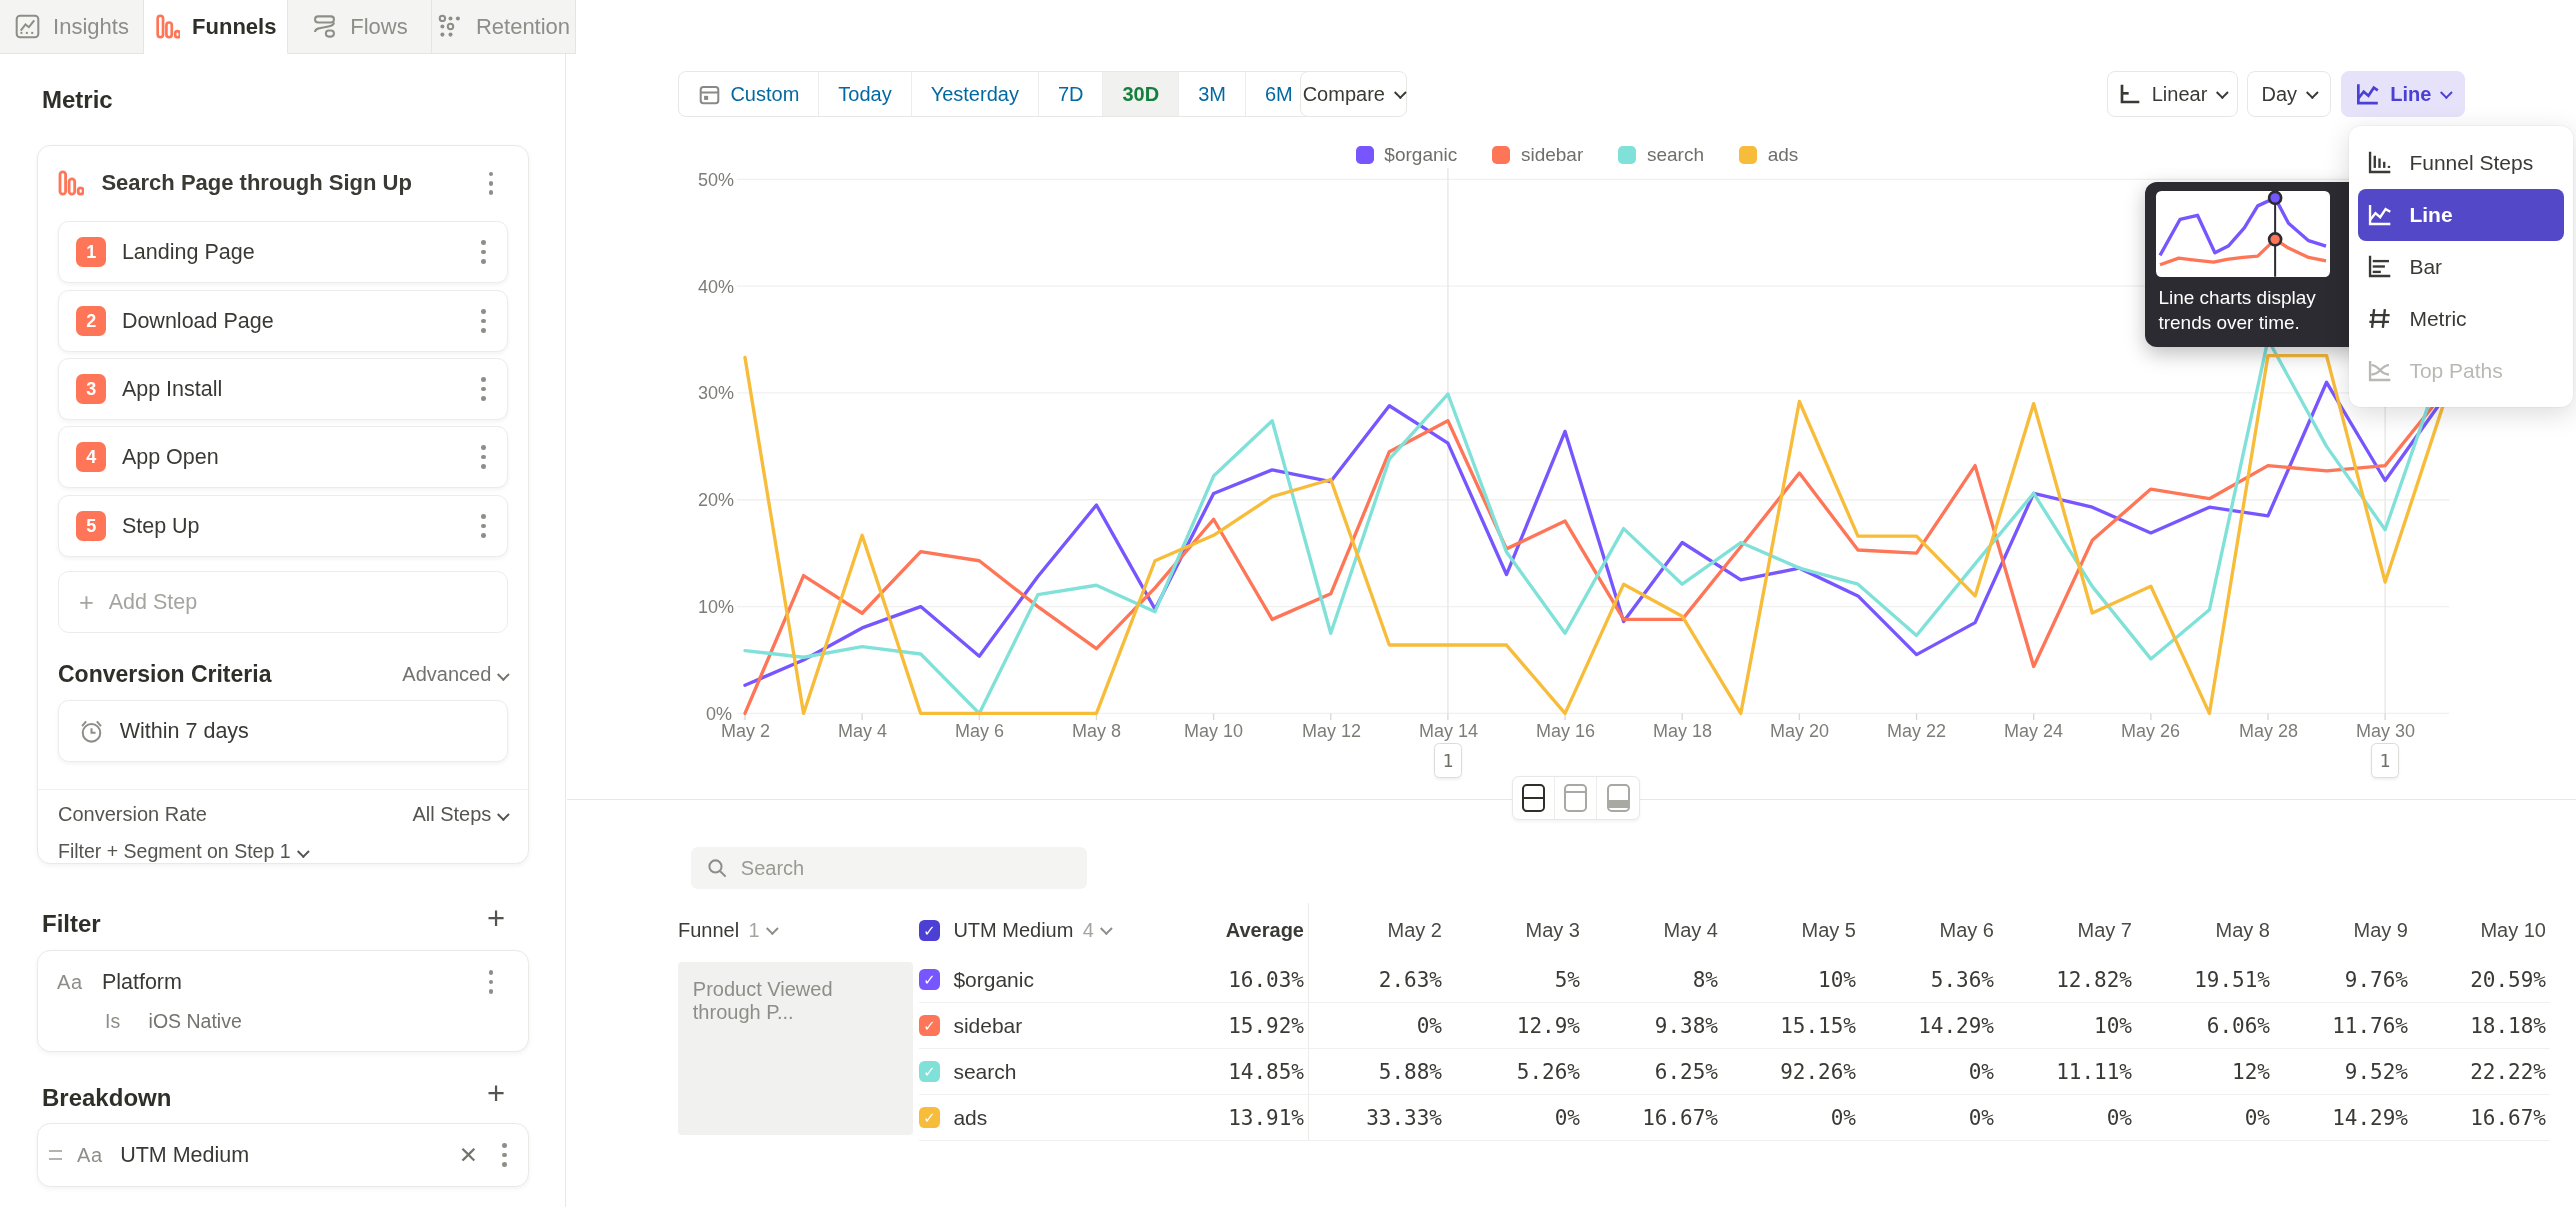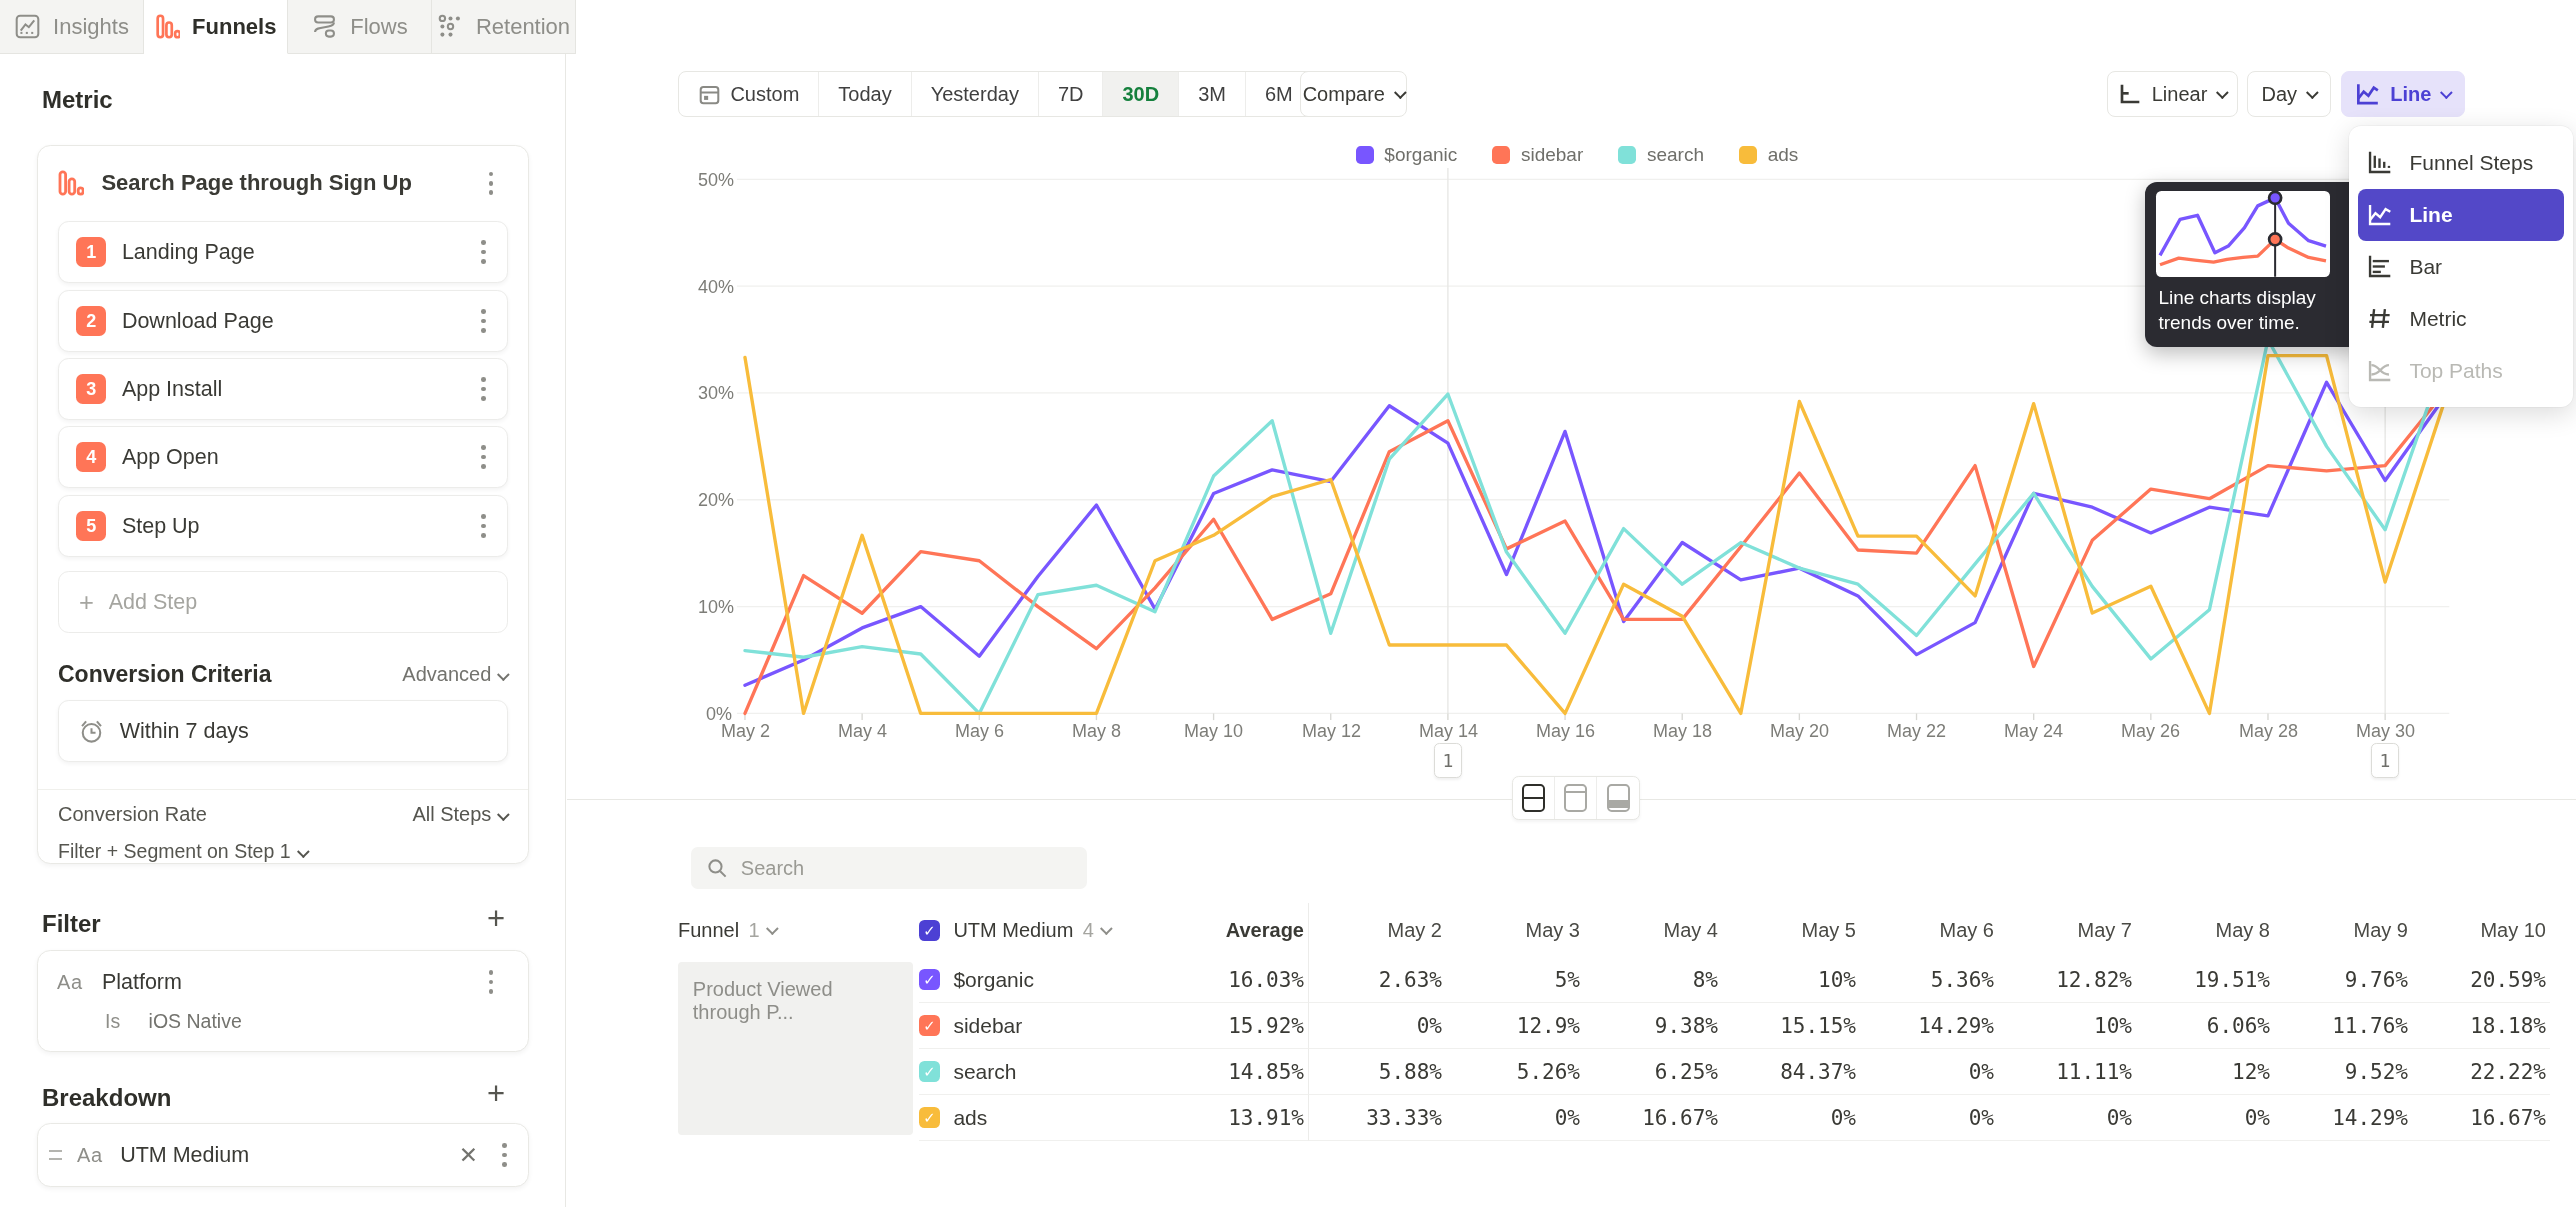--- a/index.html
+++ b/index.html
@@ -29,21 +29,21 @@
   .kebab i { width:4.7px; height:4.7px; background:#8e8e89; border-radius:50%; }
   .chev { display:inline-block; width:8.7px; height:8.7px; border-right:2px solid currentColor; border-bottom:2px solid currentColor;
           transform:rotate(45deg) translate(-1.3px,-1.3px); margin-left:8px; }
   .aa { font-size:20px; color:#8e8e89; letter-spacing:0.7px; }
 
   
   .main { position:absolute; left:567px; top:54px; right:0; bottom:0; background:#fff; }
 
   .seg { position:absolute; left:111px; top:17px; height:46px; display:flex; align-items:stretch;
          border:1.3px solid #e7e7e3; border-radius:8px; background:#fff; overflow:hidden; }
-  .seg .opt { display:flex; align-items:center; gap:9.4px; padding:0 19px; font-size:20px; color:#404040;
+  .seg .opt { display:flex; align-items:center; gap:9.4px; padding:0 19px; font-size:20px; color:#0369a1;
               border-right:1.3px solid #ededeb; cursor:pointer; white-space:nowrap; }
   .seg .opt:last-child { border-right:none; }
   .seg .opt.active { background:#f1f1ef; color:#15803d; font-weight:bold; }
   .btn { position:absolute; top:17px; height:46px; display:flex; align-items:center; justify-content:center; gap:9.4px;
          border:1.3px solid #e7e7e3; border-radius:8px; background:#fff; font-size:20px; color:#3a3a35; cursor:pointer; }
   .btn.purple { background:#e6e2fa; border-color:#e6e2fa; color:#4c40d4; font-weight:bold; }
 
   
   .chart-wrap { position:absolute; left:131px; top:87px; width:1758px; height:644px; }
   .legend { position:absolute; left:0; right:0; top:0; height:27px; display:flex; align-items:center; justify-content:center; gap:35px; }
@@ -511,21 +511,21 @@
         <div class="trow tbody-row">
           <div></div>
           <div class="series-cell">
             <span class="check" style="background:#80e1d9">✓</span>
             <span>search</span>
           </div>
           <div class="series-cell cell-r val" style="justify-content:flex-end;">14.85%</div>
           <div class="series-cell cell-r val date-border" style="justify-content:flex-end;">5.88%</div>
           <div class="series-cell cell-r val" style="justify-content:flex-end;">5.26%</div>
           <div class="series-cell cell-r val" style="justify-content:flex-end;">6.25%</div>
-          <div class="series-cell cell-r val" style="justify-content:flex-end;">84.37%</div>
+          <div class="series-cell cell-r val" style="justify-content:flex-end;">92.26%</div>
           <div class="series-cell cell-r val" style="justify-content:flex-end;">0%</div>
           <div class="series-cell cell-r val" style="justify-content:flex-end;">11.11%</div>
           <div class="series-cell cell-r val" style="justify-content:flex-end;">12%</div>
           <div class="series-cell cell-r val" style="justify-content:flex-end;">9.52%</div>
           <div class="series-cell cell-r val" style="justify-content:flex-end;">22.22%</div>
         </div>
         <div class="trow tbody-row">
           <div></div>
           <div class="series-cell">
             <span class="check" style="background:#f8bc3b">✓</span>

